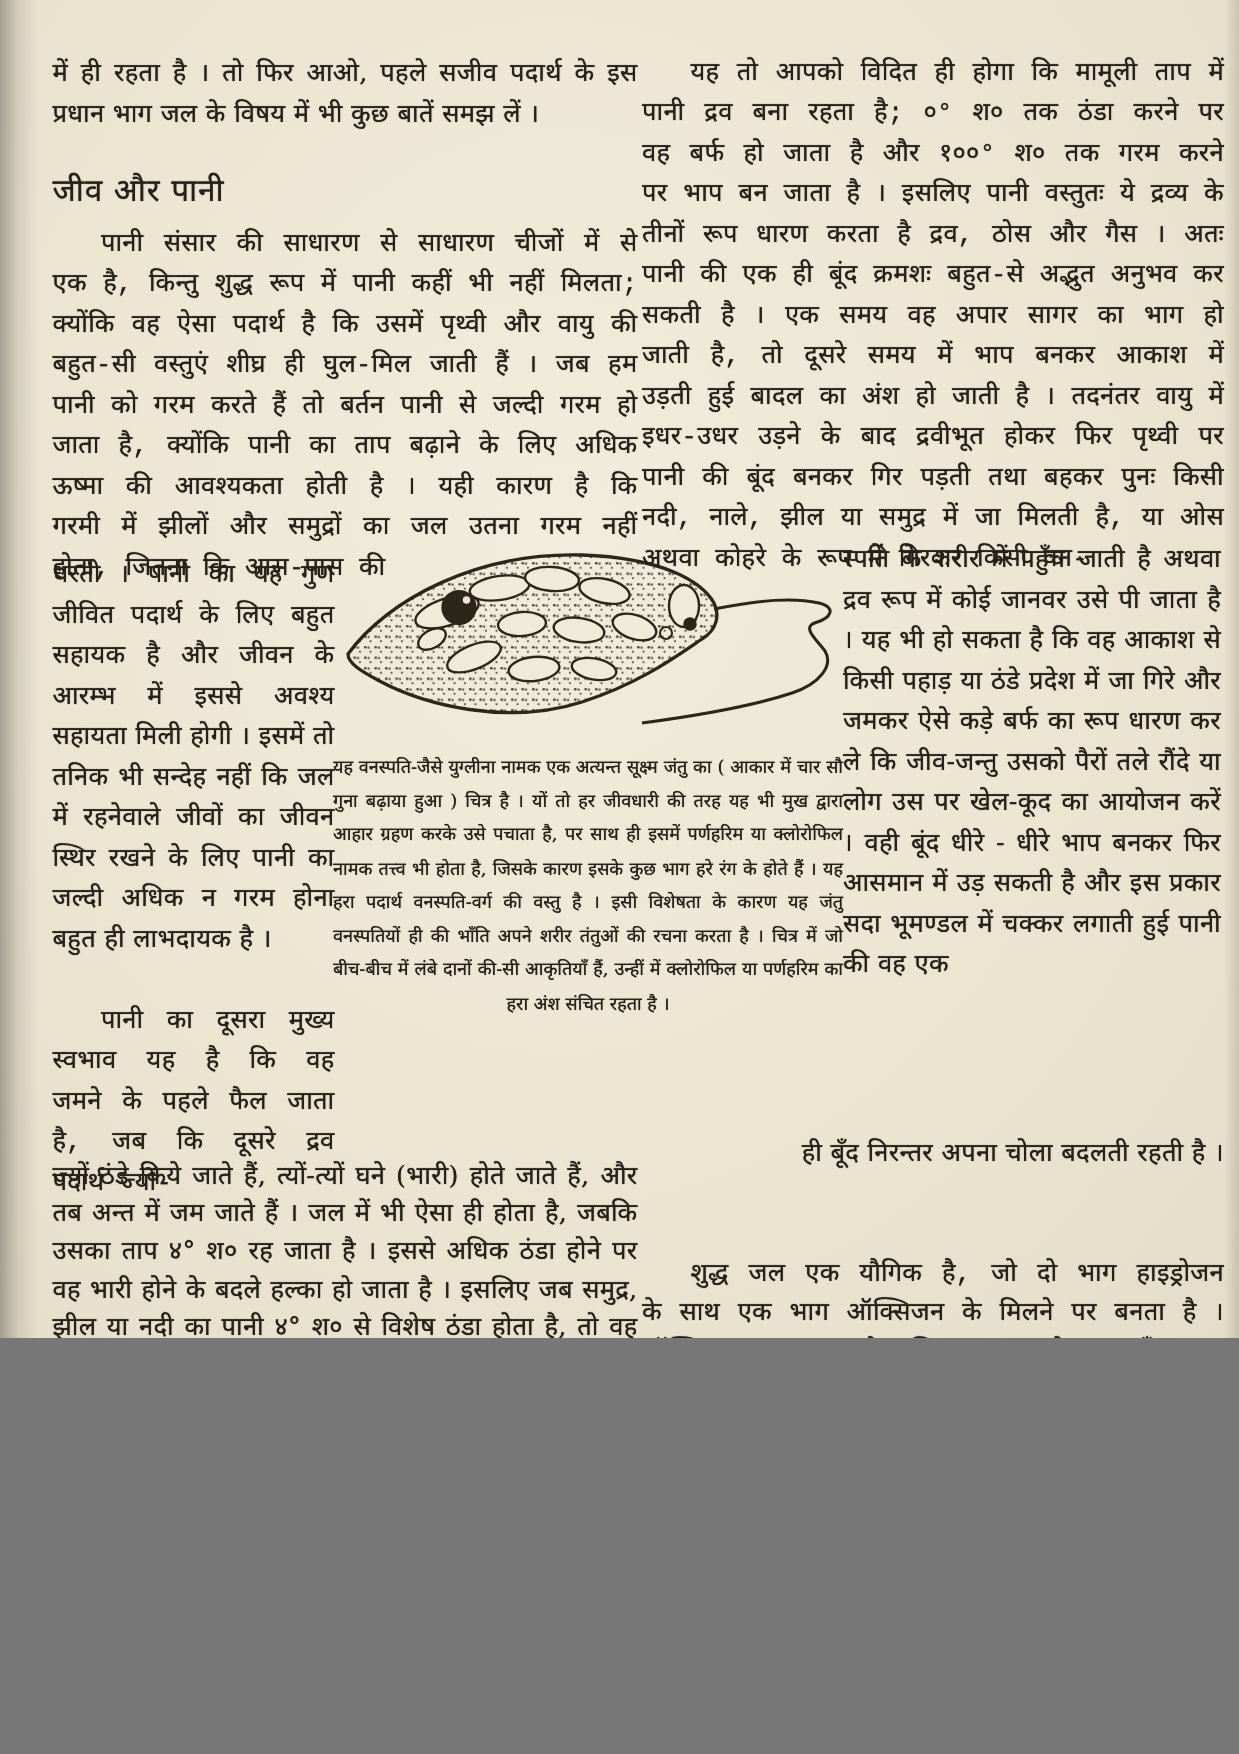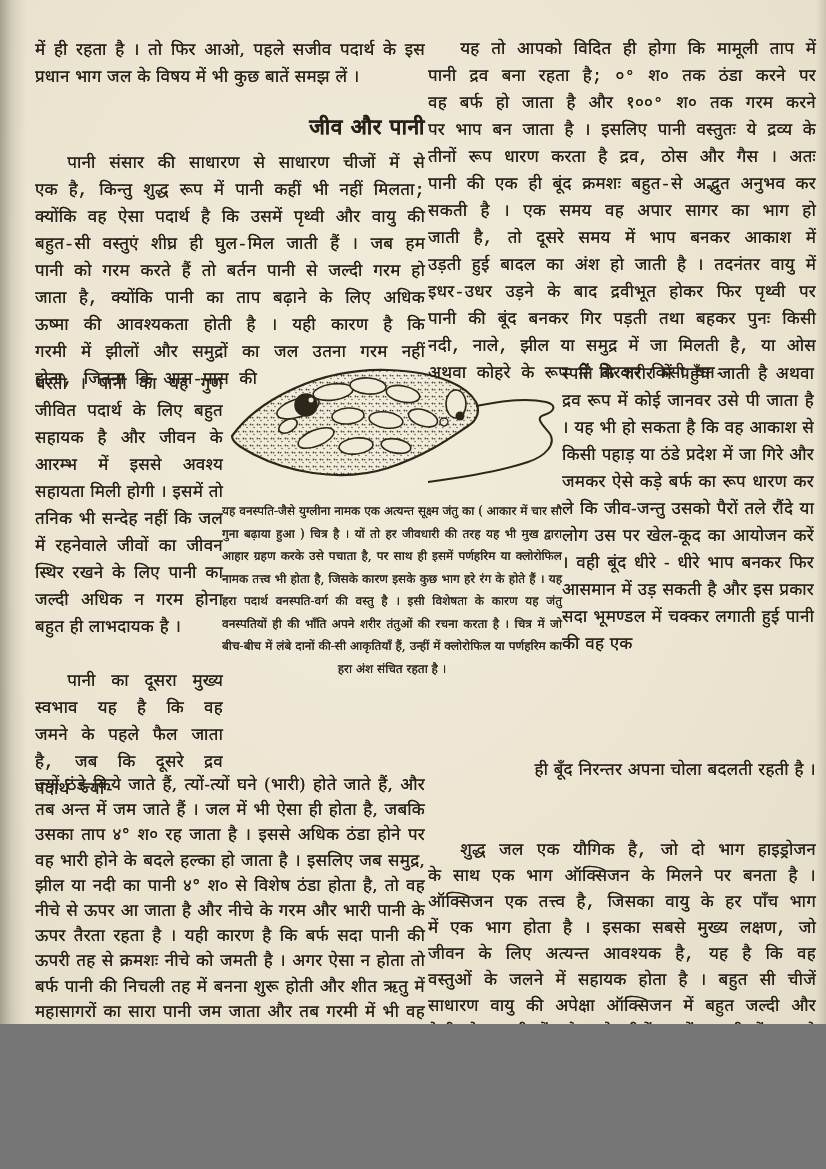--- a/index.html
+++ b/index.html
@@ -2,21 +2,21 @@
 <html lang="hi"><head>
 <meta charset="utf-8">
 <style>
   html,body{margin:0;padding:0;}
   body{
     font-family:"DejaVu Serif","Liberation Serif",serif;
     background:#777;
   }
   .scan-page{
     position:relative;
-    width:826px;height:1024px;
+    width:826px;height:892px;
     margin:0 auto;
     background:
       radial-gradient(ellipse at 45% 40%, #f2ecdc 0%, #ece5d2 55%, #e4ddc9 100%);
     overflow:hidden;
     color:#262019;
   }
   .gutter-shadow{
     position:absolute;left:0;top:0;width:26px;height:100%;
     background:linear-gradient(to right, rgba(110,105,92,.55), rgba(110,105,92,.18) 45%, rgba(110,105,92,0));
   }
@@ -28,23 +28,23 @@
     position:absolute;
     text-align:justify;
     font-size:17px;
     line-height:27px;
     letter-spacing:.2px;
     text-shadow:0 0 .6px rgba(38,32,25,.9);
   }
   .indent{text-indent:1.9em;font-family:Liberation Mono, monospace;}
   .heading{
     position:absolute;
-    text-align:right;
+    text-align:left;
     font-size:21px;
-    font-weight:bold;
+    font-weight:normal;
     letter-spacing:.5px;
     text-shadow:0 0 .6px rgba(38,32,25,.9);
   }
   .caption{
     position:absolute;
     font-size:12px;
     line-height:22.5px;
     text-align:justify;
     text-align-last:center;
     text-shadow:0 0 .5px rgba(38,32,25,.9);

